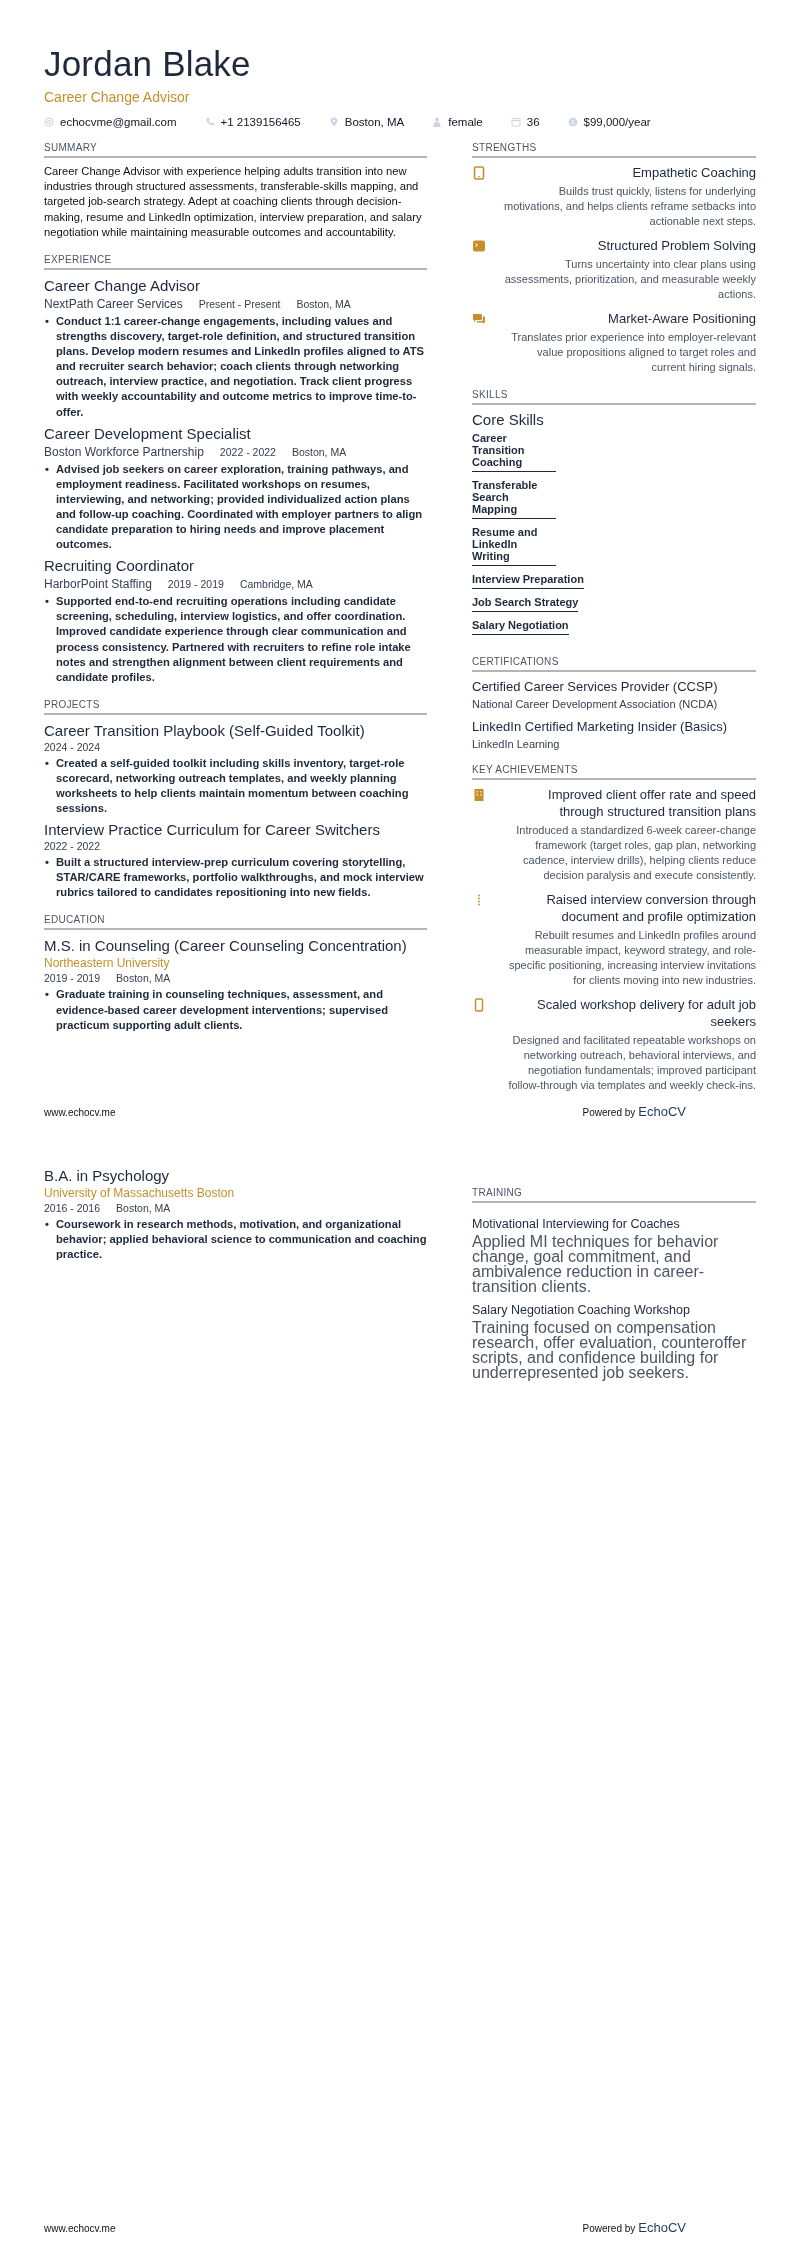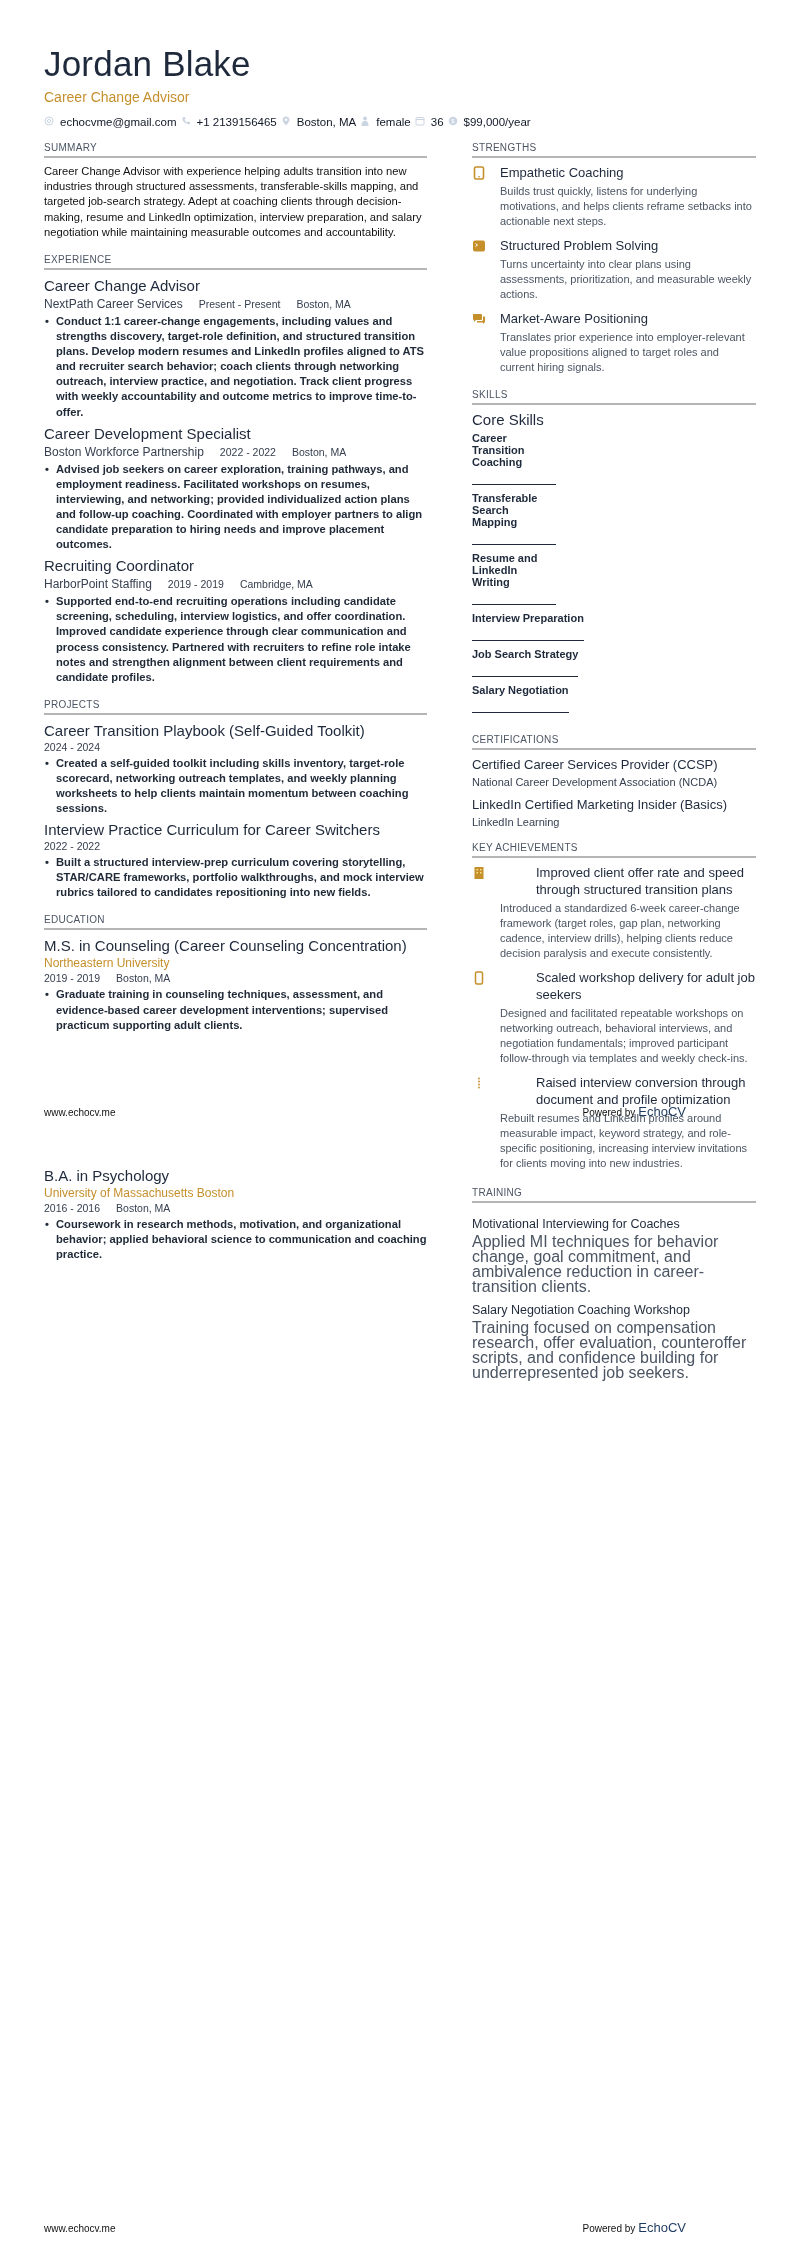--- a/index.html
+++ b/index.html
@@ -4,46 +4,46 @@
 <style>
   * { box-sizing: border-box; margin: 0; padding: 0; }
   body { width: 794px; height: 2246px; background: #ffffff; font-family: "Liberation Sans", "DejaVu Sans", sans-serif; color: #1f2937; position: relative; }
   .page { position: absolute; left: 0; width: 724px; }
   .page1 { top: 0; height: 1140px; }
   .page2 { top: 1140px; height: 1106px; }
   .header { position: absolute; left: 44px; top: 44px; }
   .name { font-size: 35px; color: #1e293b; font-weight: 400; letter-spacing: 0.2px; line-height: 40px; }
   .title { font-size: 14px; color: #c58f2c; margin-top: 4px; line-height: 18px; }
   .contacts { display: flex; align-items: center; margin-top: 10px; font-size: 11.5px; color: #111827; }
-  .contact { display: flex; margin-right: 4px; }
+  .contact { display: flex; align-items: center; margin-right: 28px; }
   .cicon { width: 10px; height: 10px; margin-right: 6px; display: inline-block; color: #cbd5e1; }
   .col-left { position: absolute; left: 44px; width: 383px; }
   .col-right { position: absolute; left: 472px; width: 284px; }
   .sec-h { font-size: 10px; color: #4b5563; letter-spacing: 0.3px; padding-bottom: 3px; border-bottom: 2px solid #b5b5b5; margin-bottom: 6px; }
   .section { margin-bottom: 14px; }
   .summary { font-size: 11.2px; line-height: 15.2px; color: #111; }
   .job-title { font-size: 15px; color: #1e293b; line-height: 19px; margin-top: 2px; }
   .job-meta { display: flex; align-items: baseline; font-size: 12px; color: #374151; margin-top: 2px; }
   .job-meta .company { margin-right: 16px; }
   .job-meta .small { font-size: 10.5px; color: #374151; margin-right: 16px; }
   ul.bul { list-style: none; margin-top: 3px; }
   ul.bul li { font-size: 11.2px; line-height: 15.1px; color: #1f2937; padding-left: 12px; position: relative; font-weight: bold; }
   ul.bul li::before { content: "•"; position: absolute; left: 1px; top: 0; }
   .entry { margin-bottom: 4px; }
   .date { font-size: 10.5px; color: #374151; margin-top: 1px; }
   .edu-school { font-size: 12px; color: #c58f2c; margin-top: 1px; }
   .edu-meta { display: flex; font-size: 10.5px; color: #374151; margin-top: 2px; }
   .edu-meta span:first-child { margin-right: 16px; }
-  .str-item { display: flex; margin-bottom: 8px; }
+  .str-item { display: flex; margin-bottom: 8px; text-align: right; }
   .str-icon { width: 14px; height: 14px; margin-right: 14px; margin-top: 2px; flex-shrink: 0; }
   .str-title { font-size: 13px; color: #1e293b; line-height: 17px; }
   .str-desc { font-size: 11px; color: #4b5563; line-height: 15px; margin-top: 3px; }
   .skill-group { font-size: 15px; color: #1e293b; margin-bottom: 4px; }
   .skills { display: flex; flex-wrap: wrap; }
-  .skill { font-size: 11px; font-weight: bold; color: #1e293b; padding-bottom: 16px; border-bottom: 1.5px solid #1e293b; margin-right: 16px; margin-bottom: 7px; }
+  .skill { font-size: 11px; font-weight: bold; color: #1e293b; padding-bottom: 3px; border-bottom: 1.5px solid #1e293b; margin-right: 16px; margin-bottom: 7px; }
   .cert-name { font-size: 13px; color: #1e293b; line-height: 17px; margin-top: 4px; }
   .cert-org { font-size: 11px; color: #374151; margin-top: 3px; }
   .ach-title { font-size: 13px; color: #1e293b; line-height: 17px; margin-left: 36px; }
   .train-title { font-size: 12.5px; color: #1e293b; line-height: 16px; margin-top: 13px; }
   .train-desc { font-size: 16px; color: #4b5563; line-height: 15px; margin-top: 2px; }
   .footer { position: absolute; left: 44px; right: 38px; display: flex; justify-content: space-between; align-items: baseline; }
   .footer .url { font-size: 10px; color: #111; }
   .footer .pb { font-size: 10px; color: #111; }
   .footer .brand { font-size: 13px; color: #1e3a5f; margin-left: 3px; }
 </style>
@@ -248,37 +248,37 @@
             <rect x="4.5" y="6" width="1.5" height="1.5" fill="#fde68a"></rect>
             <rect x="8" y="6" width="1.5" height="1.5" fill="#fde68a"></rect>
           </svg>
         <div>
           <div class="ach-title">Improved client offer rate and speed through structured transition plans</div>
           <div class="str-desc">Introduced a standardized 6-week career-change framework (target roles, gap plan, networking cadence, interview drills), helping clients reduce decision paralysis and execute consistently.</div>
         </div>
       </div>
       <div class="str-item">
         <svg class="str-icon" viewBox="0 0 14 14">
-            <rect x="3.5" y="1" width="7" height="12" rx="1.5" fill="none" stroke="#c58f2c" stroke-width="1.5"></rect>
-          </svg>
-        <div>
-          <div class="ach-title">Scaled workshop delivery for adult job seekers</div>
-          <div class="str-desc">Designed and facilitated repeatable workshops on networking outreach, behavioral interviews, and negotiation fundamentals; improved participant follow-through via templates and weekly check-ins.</div>
-        </div>
-      </div>
-      <div class="str-item">
-        <svg class="str-icon" viewBox="0 0 14 14">
             <circle cx="7" cy="2.5" r="0.9" fill="#c58f2c"></circle>
             <circle cx="7" cy="5.5" r="0.9" fill="#c58f2c"></circle>
             <circle cx="7" cy="8.5" r="0.9" fill="#c58f2c"></circle>
             <circle cx="7" cy="11.5" r="0.9" fill="#c58f2c"></circle>
           </svg>
         <div>
           <div class="ach-title">Raised interview conversion through document and profile optimization</div>
           <div class="str-desc">Rebuilt resumes and LinkedIn profiles around measurable impact, keyword strategy, and role-specific positioning, increasing interview invitations for clients moving into new industries.</div>
+        </div>
+      </div>
+      <div class="str-item">
+        <svg class="str-icon" viewBox="0 0 14 14">
+            <rect x="3.5" y="1" width="7" height="12" rx="1.5" fill="none" stroke="#c58f2c" stroke-width="1.5"></rect>
+          </svg>
+        <div>
+          <div class="ach-title">Scaled workshop delivery for adult job seekers</div>
+          <div class="str-desc">Designed and facilitated repeatable workshops on networking outreach, behavioral interviews, and negotiation fundamentals; improved participant follow-through via templates and weekly check-ins.</div>
         </div>
       </div>
     </div>
   </div>
 
   <div class="footer" style="top:1102px;">
     <span class="url">www.echocv.me</span>
     <span><span class="pb">Powered by</span><span class="brand">EchoCV</span></span>
   </div>
 </div>

